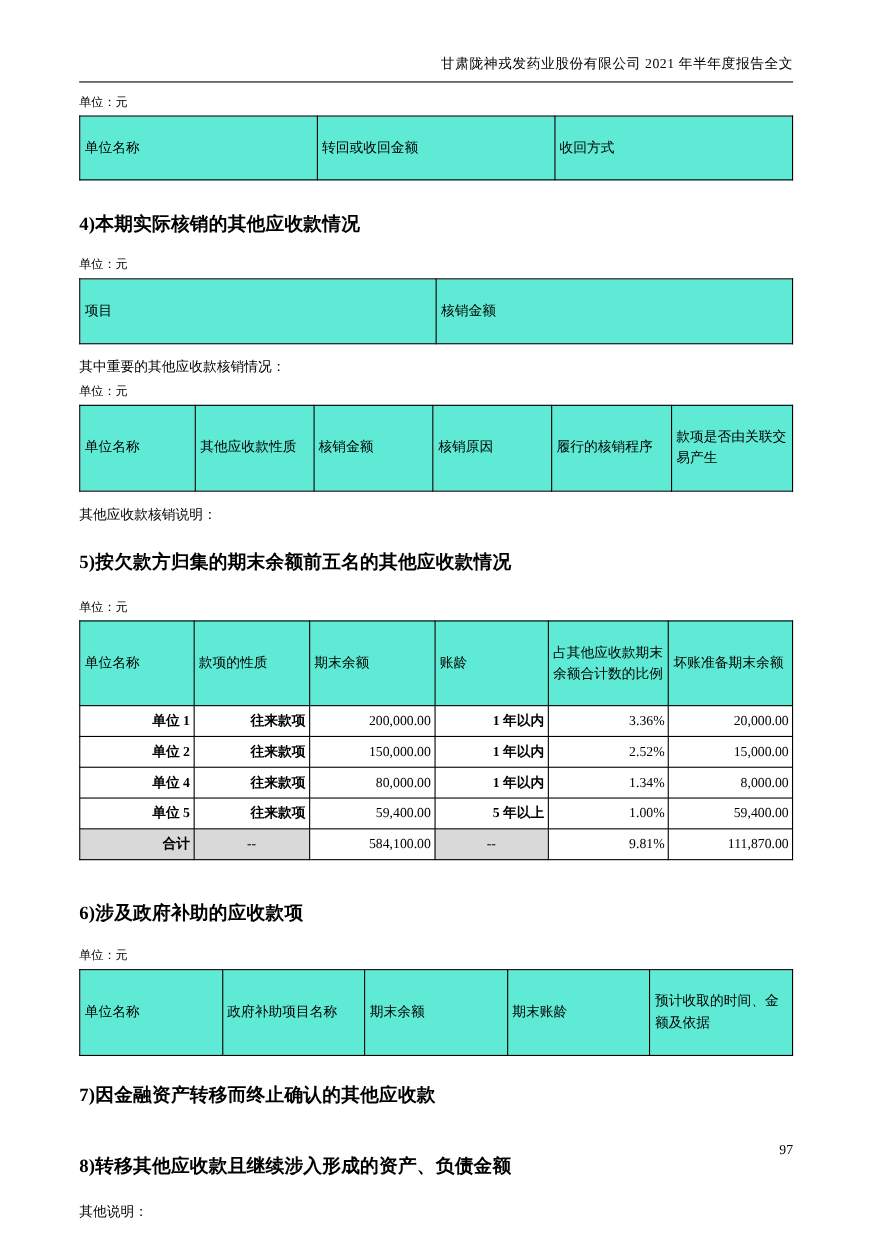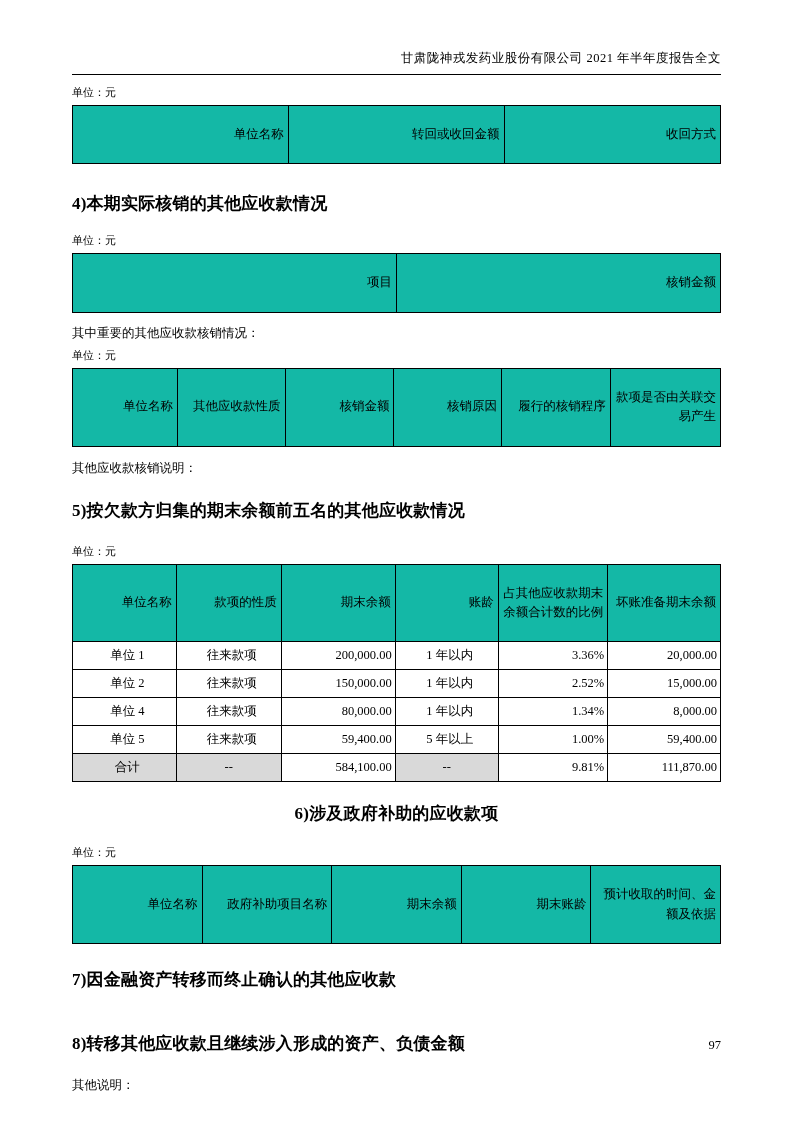--- a/index.html
+++ b/index.html
@@ -32,55 +32,55 @@
   .ul-4 { margin-top: 22px; }
   .ul-5 { margin-top: 20px; }
 
   h3.sec {
     font-size: 17px;
     font-weight: bold;
     letter-spacing: 0.2px;
   }
   .h-4 { margin-top: 28px; }
   .h-5 { margin-top: 22px; }
-  .h-6 { margin-top: 20px; text-align: center; }
+  .h-6 { margin-top: 36px; }
   .h-7 { margin-top: 24px; }
   .h-8 { margin-top: 41px; }
 
   .note { font-size: 12.5px; }
   .n-1 { margin-top: 12px; }
   .n-2 { margin-top: 13px; }
   .n-3 { margin-top: 22px; }
 
   table {
     width: 100%;
     border-collapse: collapse;
     table-layout: fixed;
     font-size: 12.5px;
   }
   .t-gap { margin-top: 5px; }
   table, th, td { border: 1px solid #000; }
   table { border-width: 1.5px; }
   th {
-    background: #14b8a6;
+    background: #5eead4;
     font-weight: normal;
-    text-align: right;
+    text-align: left;
     vertical-align: middle;
     padding: 19px 4px;
     line-height: 1.55;
   }
   .hrow-1 th { height: 27px; }
   .hrow-2 th { height: 45px; }
   td {
     height: 28px;
     padding: 2px 3px;
     vertical-align: middle;
     background: #fff;
   }
-  td.l { text-align: center; padding-left: 9px; }
+  td.l { text-align: right; padding-left: 9px; font-weight: bold; }
   td.r { text-align: right; padding-right: 3px; }
   td.c { text-align: center; }
   td.gray { background: #d9d9d9; }
 
   .page-number {
     position: absolute;
     top: 1038px;
     right: 72px;
     font-size: 12.5px;
   }

